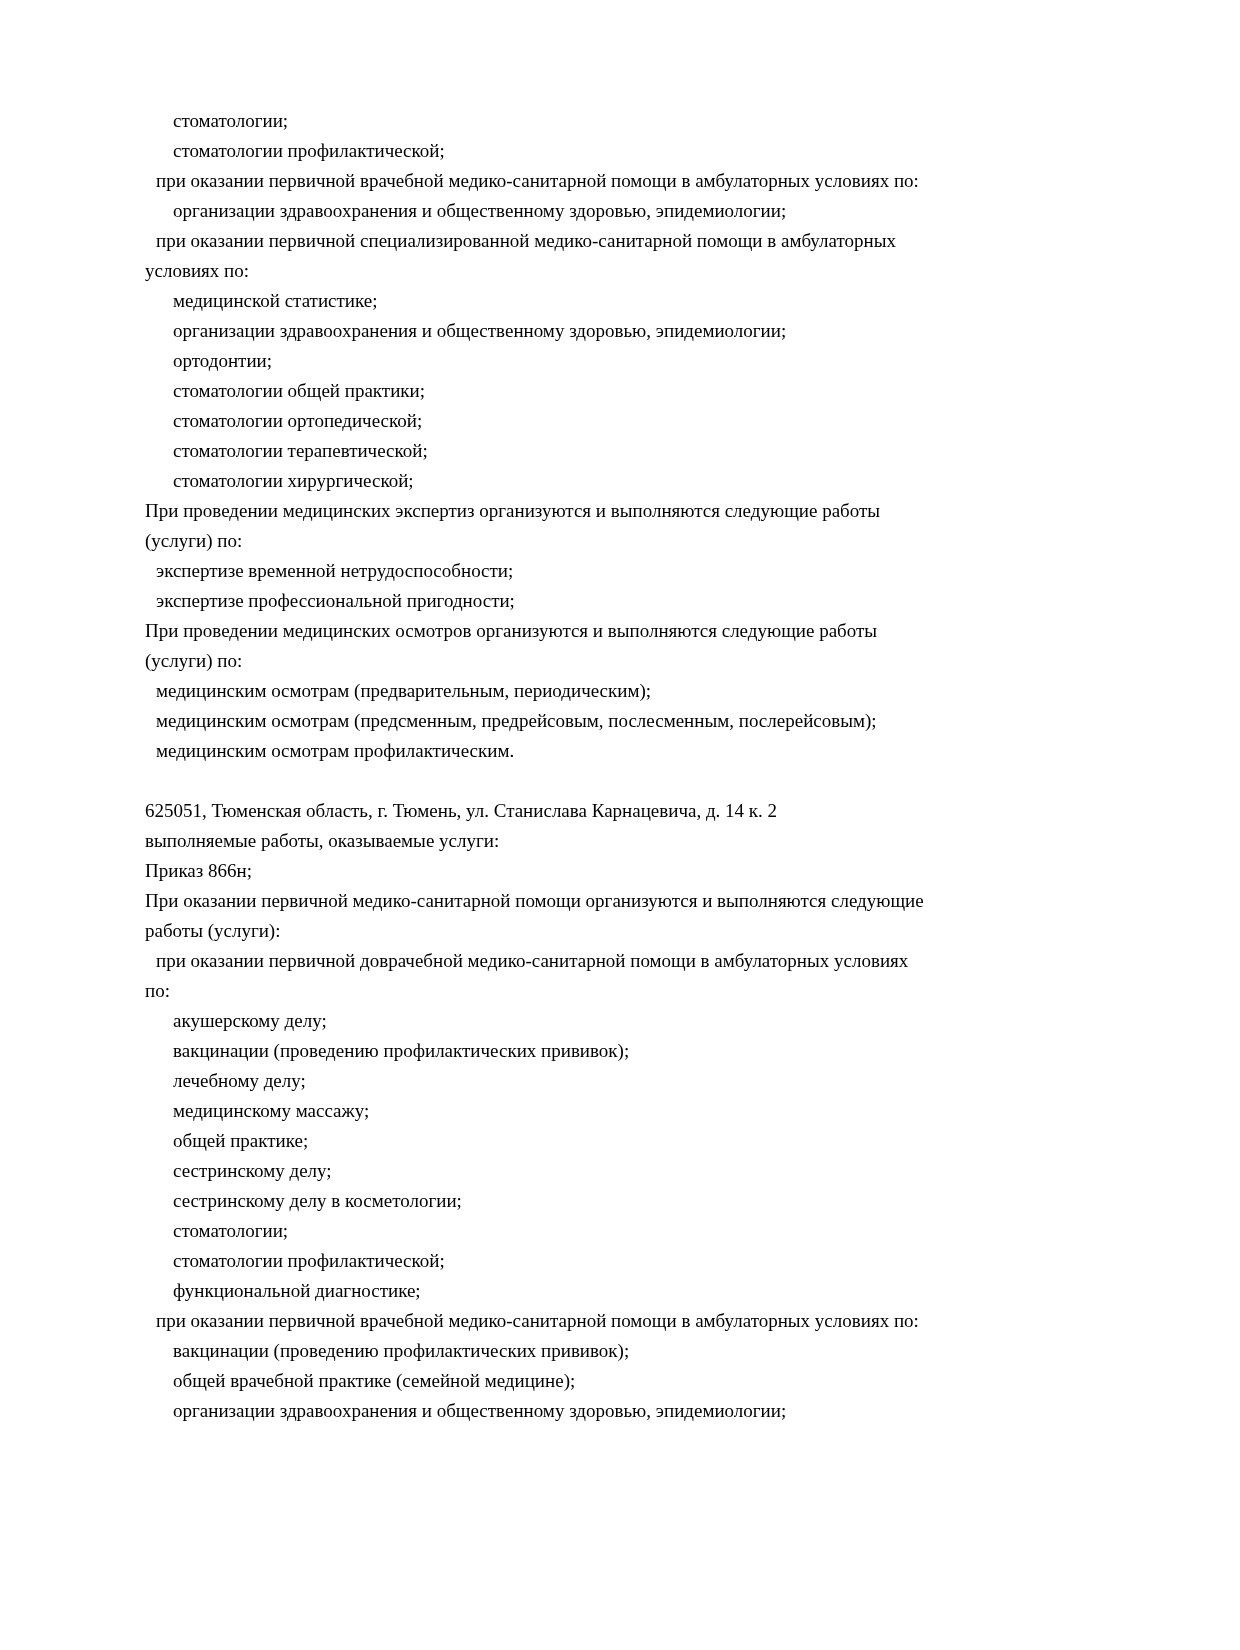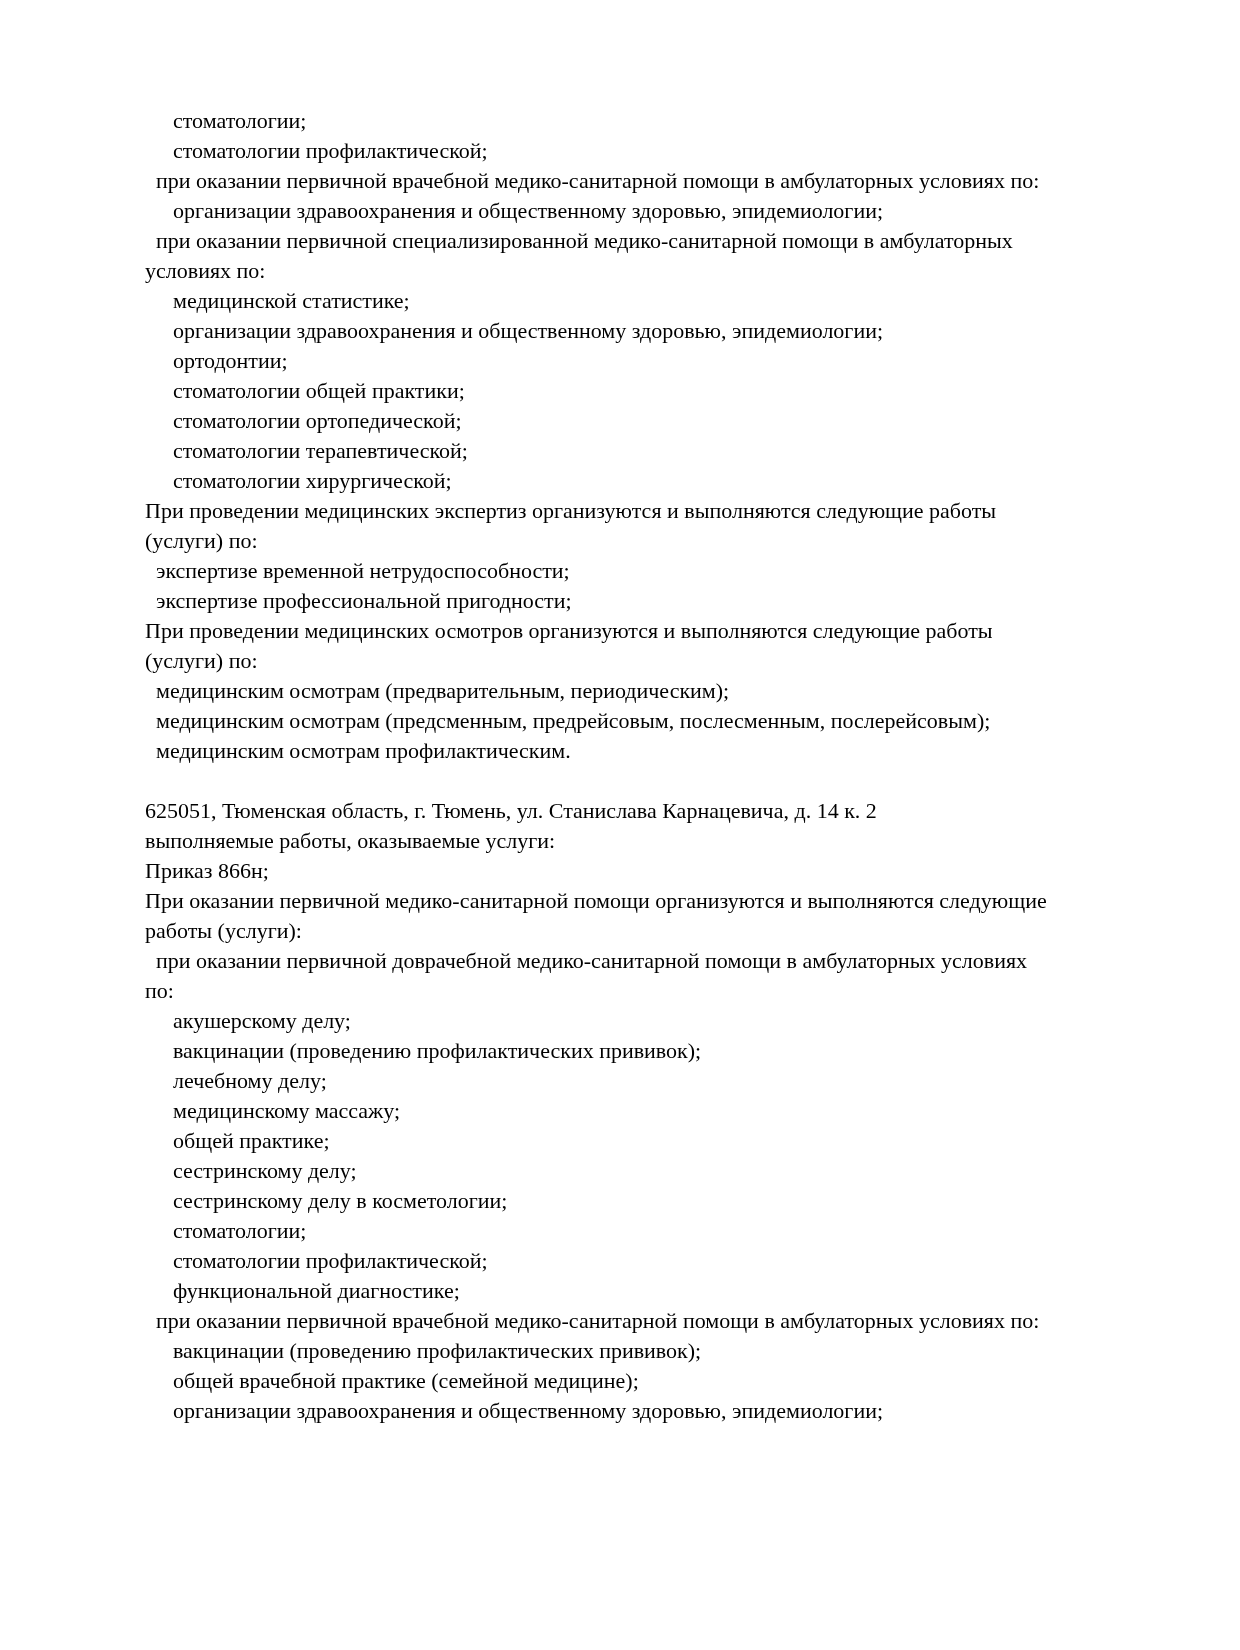--- a/index.html
+++ b/index.html
@@ -18,21 +18,21 @@
   .page {
     position: absolute;
     inset: 0;
     background: #ffffff;
   }
   .text-block {
     position: absolute;
     left: 145px;
     top: 106px;
     right: 40px;
-    font-size: 22px;
+    font-size: 19px;
     line-height: 30px;
     white-space: pre;
   }
   .doc-line {
     min-height: 30px;
   }
   .doc-line.i1 { padding-left: 11px; }
   .doc-line.i2 { padding-left: 28px; }
 </style>
 </head>

